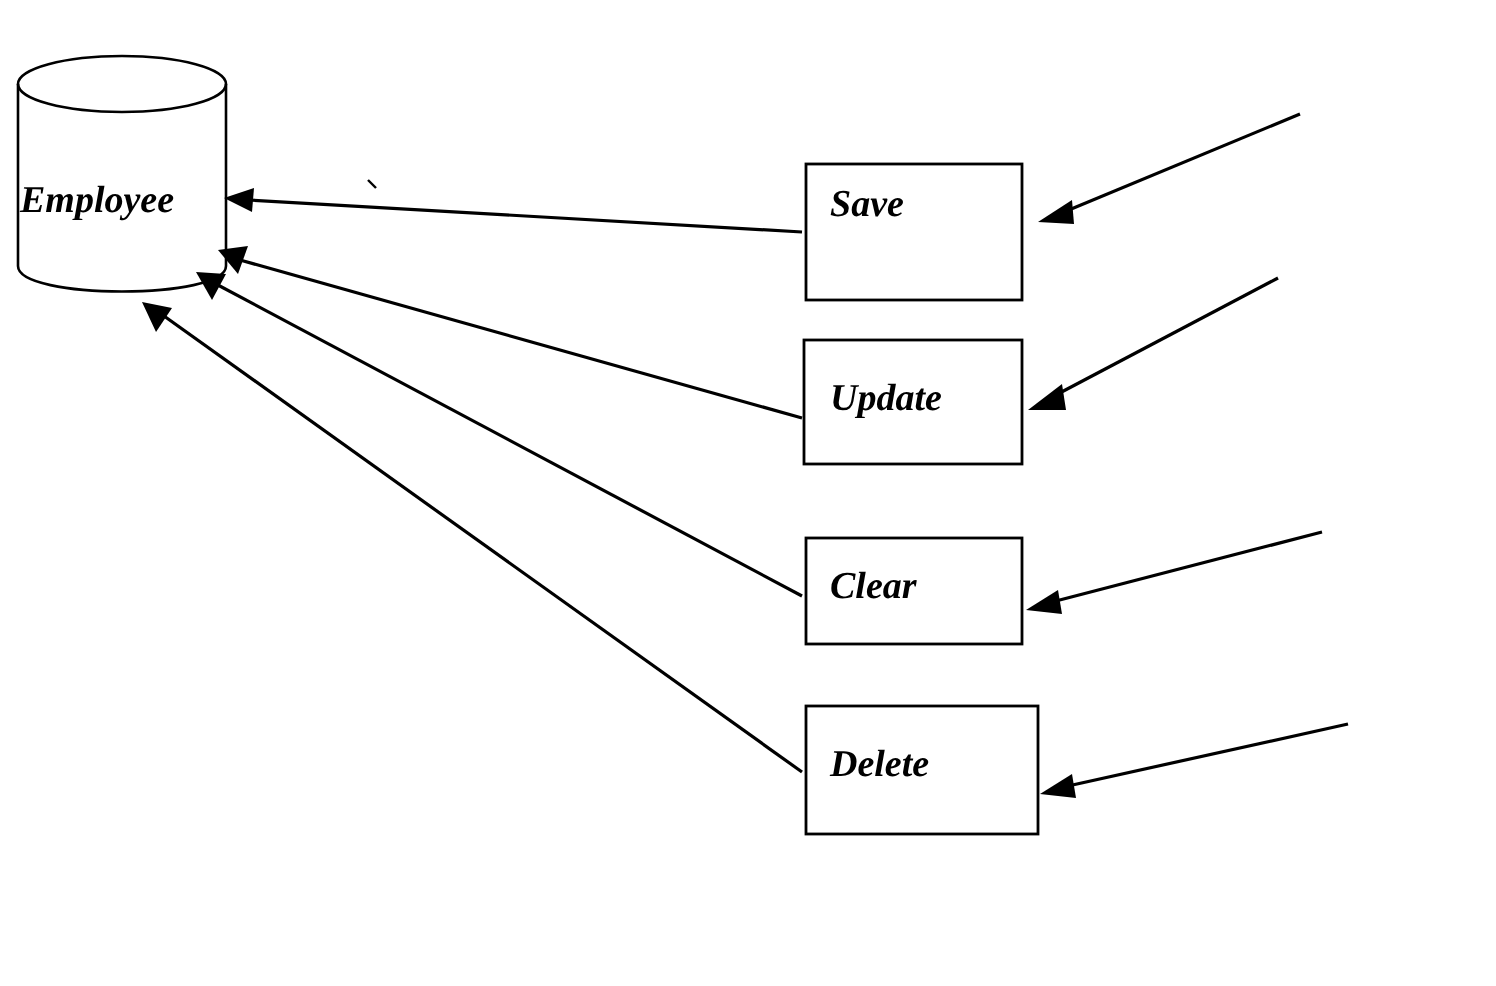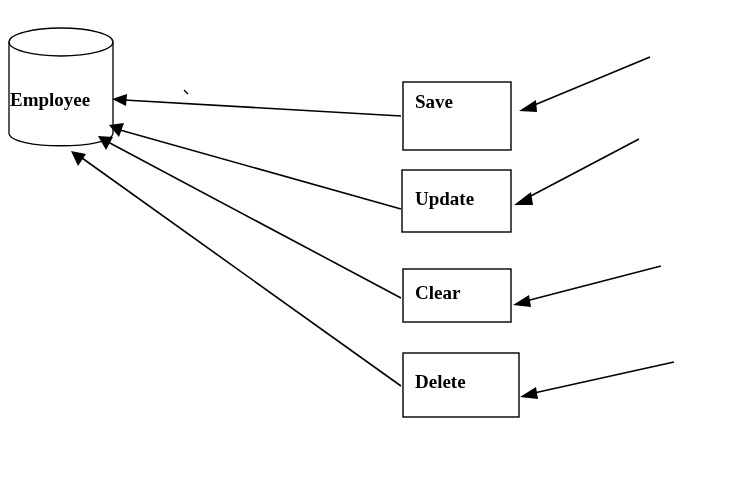--- a/index.html
+++ b/index.html
@@ -8,20 +8,21 @@
     padding: 0;
     background: #ffffff;
   }
   #canvas {
     position: relative;
     width: 748px;
     height: 493px;
     background: #ffffff;
     overflow: hidden;
     font-family: "Liberation Serif", "DejaVu Serif", serif;
+    font-style: italic;
   }
   #diagram-svg {
     position: absolute;
     left: 0;
     top: 0;
     width: 748px;
     height: 493px;
     display: block;
   }
   .node-label {

